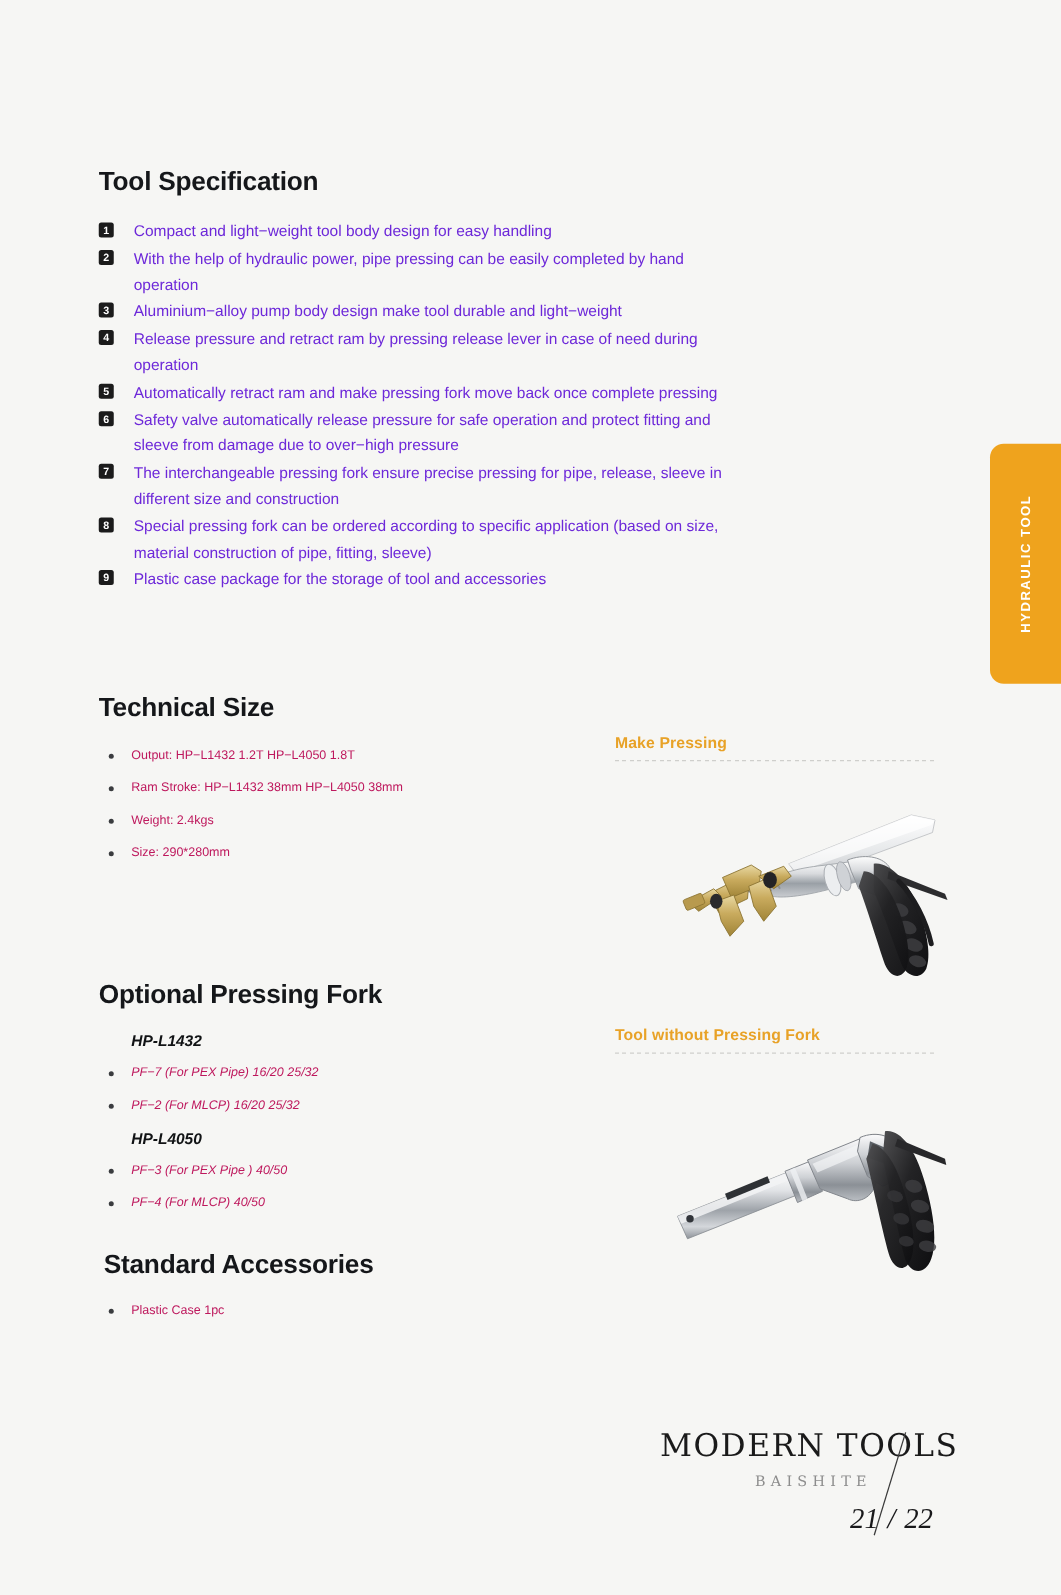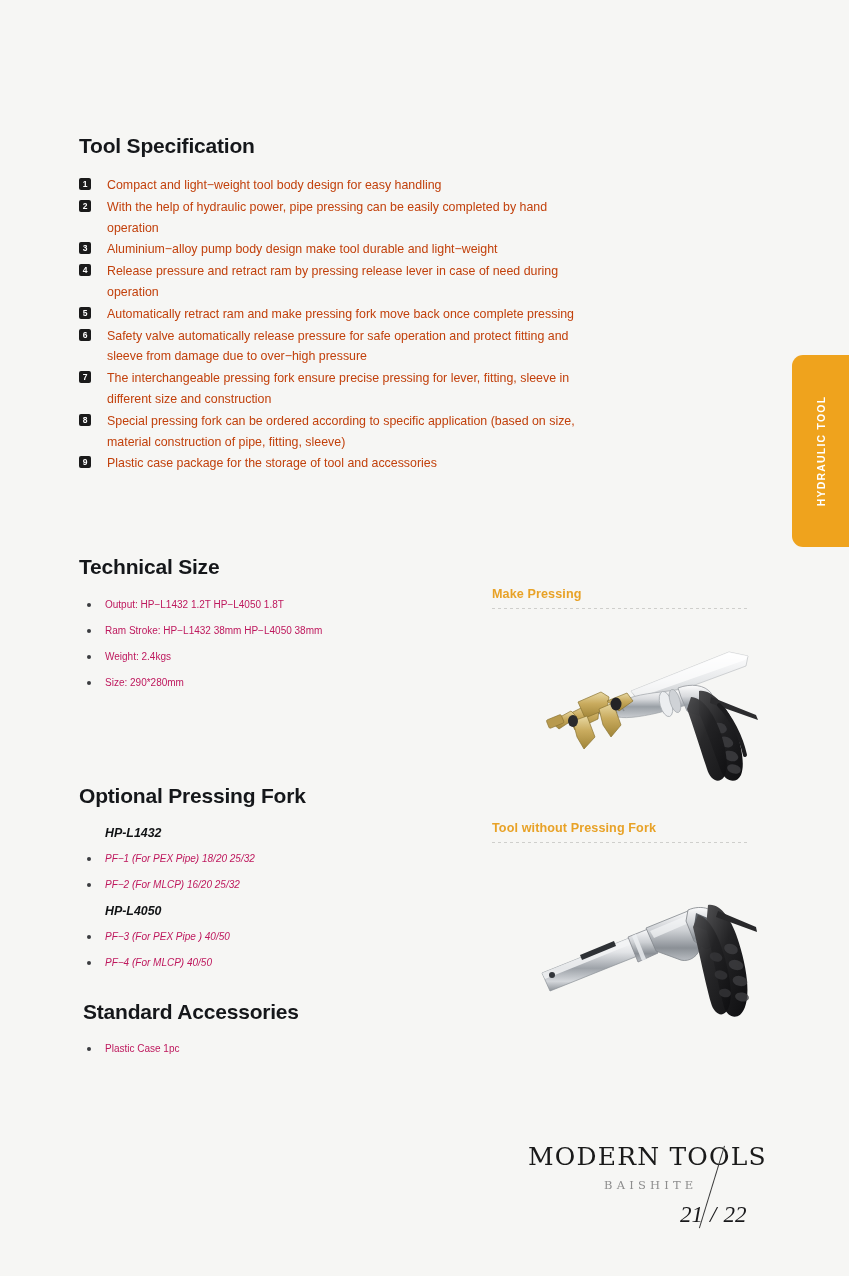--- a/index.html
+++ b/index.html
@@ -78,21 +78,21 @@
     font-size: 8.5px;
     line-height: 12px;
     text-align: center;
     font-weight: bold;
     font-family: "Liberation Sans", sans-serif;
   }
   .spec-text {
     display: block;
     font-size: 12.4px;
     line-height: 20.8px;
-    color: #c2410c;
+    color: #6d28d9;
     font-family: "Liberation Sans", sans-serif;
   }
 
   
   .b-list { position: absolute; }
   .b-row {
     position: relative;
     padding-left: 26px;
     font-size: 10px;
     color: #be185d;
@@ -214,21 +214,21 @@
     <div class="spec-item">
       <span class="spec-num">5</span>
       <span class="spec-text">Automatically retract ram and make pressing fork move back once complete pressing</span>
     </div>
     <div class="spec-item">
       <span class="spec-num">6</span>
       <span class="spec-text">Safety valve automatically release pressure for safe operation and protect fitting and sleeve from damage due to over−high pressure</span>
     </div>
     <div class="spec-item">
       <span class="spec-num">7</span>
-      <span class="spec-text">The interchangeable pressing fork ensure precise pressing for lever, fitting, sleeve in different size and construction</span>
+      <span class="spec-text">The interchangeable pressing fork ensure precise pressing for pipe, release, sleeve in different size and construction</span>
     </div>
     <div class="spec-item">
       <span class="spec-num">8</span>
       <span class="spec-text">Special pressing fork can be ordered according to specific application (based on size, material construction of pipe, fitting, sleeve)</span>
     </div>
     <div class="spec-item">
       <span class="spec-num">9</span>
       <span class="spec-text">Plastic case package for the storage of tool and accessories</span>
     </div>
   </div>
@@ -239,21 +239,21 @@
     <div class="b-row">Output: HP−L1432  1.2T    HP−L4050  1.8T</div>
     <div class="b-row">Ram Stroke: HP−L1432  38mm    HP−L4050  38mm</div>
     <div class="b-row">Weight: 2.4kgs</div>
     <div class="b-row">Size: 290*280mm</div>
   </div>
 
   <div class="h-main" style="left:79px; top:784px;">Optional Pressing Fork</div>
 
   <div class="b-list" style="left:79px; top:820px; width:420px;font-style:italic;">
     <div class="b-sub">HP-L1432</div>
-    <div class="b-row">PF−1 (For PEX Pipe)  18/20   25/32</div>
+    <div class="b-row">PF−7 (For PEX Pipe)  16/20   25/32</div>
     <div class="b-row">PF−2 (For  MLCP) 16/20   25/32</div>
     <div class="b-sub">HP-L4050</div>
     <div class="b-row">PF−3 (For PEX Pipe ) 40/50</div>
     <div class="b-row">PF−4 (For  MLCP)  40/50</div>
   </div>
 
   <div class="h-main" style="left:83px; top:1000px;">Standard Accessories</div>
 
   <div class="b-list" style="left:79px; top:1036px; width:400px;">
     <div class="b-row">Plastic Case 1pc</div>

